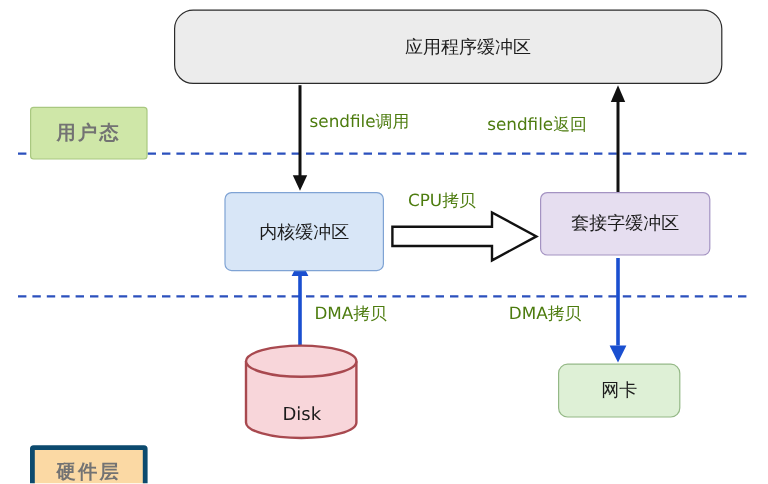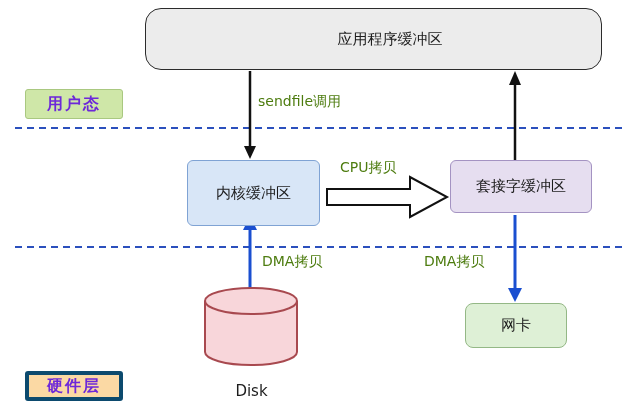--- a/index.html
+++ b/index.html
@@ -22,39 +22,39 @@
   }
   .socket-buffer{
     left:450px;top:160px;width:142px;height:53px;
     background:#e6def0;border:1.5px solid #a493c2;border-radius:6px;
   }
   .nic{
     left:465px;top:303px;width:102px;height:45px;
     background:#def0d6;border:1.5px solid #94b886;border-radius:8px;
   }
   .layer-label{
-    position:absolute;left:25px;width:98px;height:30px;
+    position:absolute;left:25px;width:98px;height:44px;
     display:flex;align-items:center;justify-content:center;
     box-sizing:border-box;font-size:16px;font-weight:bold;
-    border-radius:3px;letter-spacing:2px;color:#6d28d9;
+    border-radius:3px;letter-spacing:2px;color:#737373;
   }
   .layer-user{top:89px;background:#cfe7a8;border:1px solid #a9c880;}
   .layer-kernel{top:205px;background:#fdf8a9;border:1px solid #d8cd73;}
   .layer-hw{top:323px;background:#fbd9a4;border:4px solid #0c4a6e;margin-top:48px;}
   .caption{
     position:absolute;font-size:14px;color:#4d7c0f;white-space:nowrap;
   }
   .cap-sendfile-call{left:258px;top:93px;}
   .cap-sendfile-return{left:406px;top:95px;}
   .cap-cpu{left:340px;top:159px;}
   .cap-dma-left{left:262px;top:253px;}
   .cap-dma-right{left:424px;top:253px;}
   .disk-label{
     position:absolute;left:205px;top:336px;width:93px;text-align:center;
-    font-size:15px;color:#1c1c1c;margin-top:46px;
+    font-size:15px;color:#1c1c1c;
   }
   .diagram-title{
     position:absolute;left:0;top:376px;width:640px;text-align:center;
     font-size:16px;font-weight:bold;color:#111;
   }
 </style>
 </head>
 <body>
 
 <div class="stage">
@@ -102,20 +102,21 @@
 
   <div class="disk-label">Disk</div>
 
   <div class="layer-label layer-user">用户态</div>
 
 
   <div class="layer-label layer-hw">硬件层</div>
 
   <div class="caption cap-sendfile-call">sendfile调用</div>
 
+  <div class="caption cap-sendfile-return">sendfile返回</div>
 
   <div class="caption cap-cpu">CPU拷贝</div>
 
   <div class="caption cap-dma-left">DMA拷贝</div>
 
   <div class="caption cap-dma-right">DMA拷贝</div>
 
 
 </div>
 

